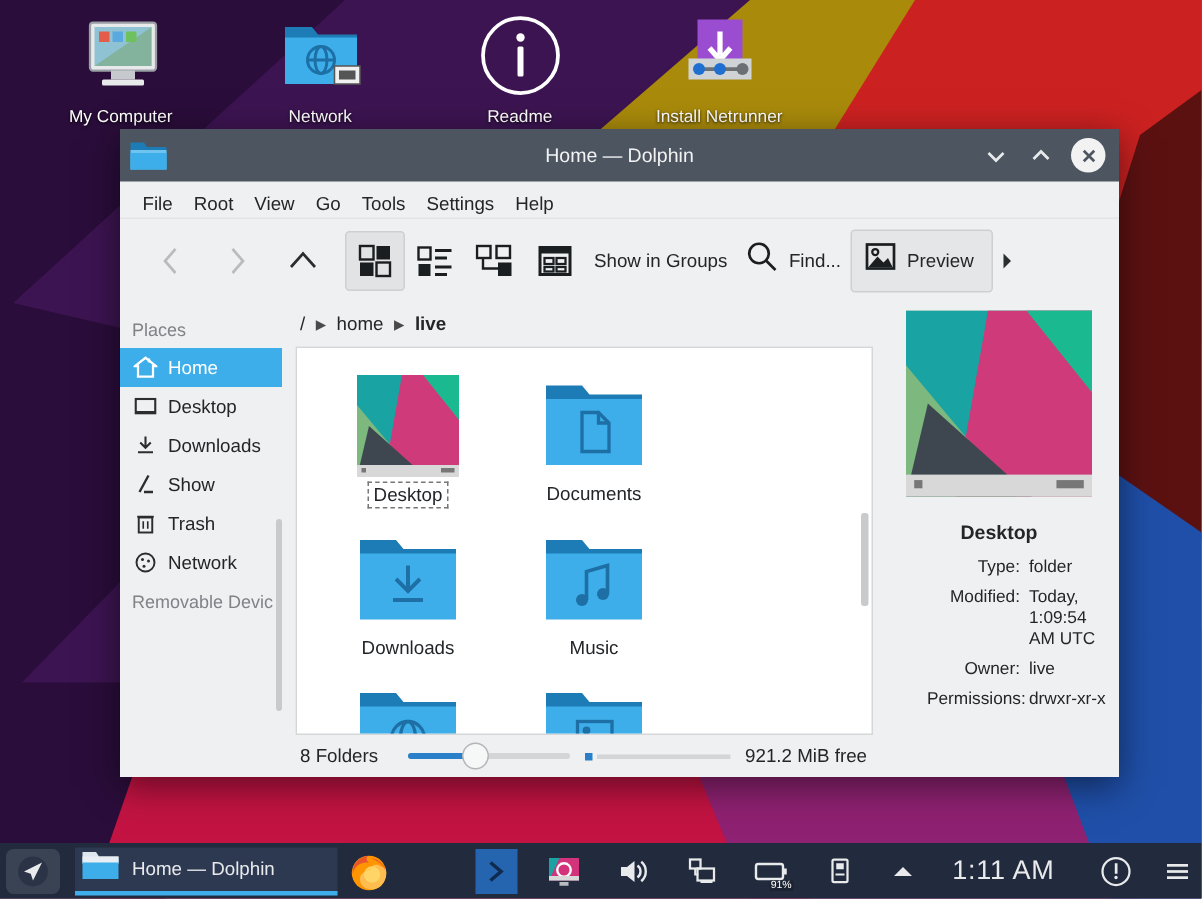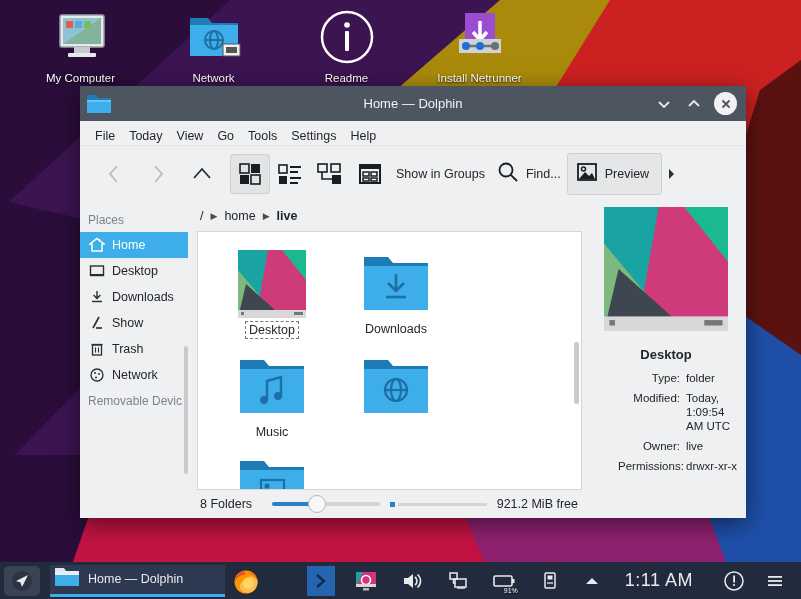--- a/index.html
+++ b/index.html
@@ -153,21 +153,21 @@
     width: 36px; height: 30px; margin-left: 4px; border-radius: 5px;
     background: #3a4354; display:flex; align-items:center; justify-content:center;
   }
   #tasklist { margin-left: 10px; display: flex; align-items: center; }
   .task-entry {
     height: 32px; width: 175px; background: #2d3951; display: flex; align-items: center;
     gap: 8px; padding-left: 4px; border-bottom: 3px solid #3daee9; position: relative;
   }
   .task-entry .tname { color: #e9eaec; font-size: 12.5px; white-space: nowrap; }
   #firefox { margin-left: 6px; width: 30px; height: 30px; }
-  #tray { margin-left: auto; display: flex; align-items: center; gap: 16px; padding-right: 16px; text-align: right; }
+  #tray { margin-left: auto; display: flex; align-items: center; gap: 16px; padding-right: 6px; text-align: right; }
   .tray-ico { width: 30px; height: 30px; display:flex; align-items:center; justify-content:center; position: relative; }
   #clock { color: #e9eaec; font-size: 18px; padding: 0 10px 0 6px; white-space: nowrap; letter-spacing: .5px; }
   .batt-badge {
     position: absolute; right: 0px; bottom: 2px; background: #1b2231; color: #fff;
     font-size: 7px; padding: 0 1px; border-radius: 1px;
   }
 </style>
 </head>
 <body>
 
@@ -279,21 +279,21 @@
       <div class="tb-close">
         <svg width="14" height="14" viewBox="0 0 14 14">
             <path d="M3.5 3.5 l7 7 M10.5 3.5 l-7 7" stroke="#4d5561" stroke-width="1.8"></path>
           </svg>
       </div>
     </div>
   </div>
 
   <div id="menubar">
     <span>File</span>
-    <span>Today</span>
+    <span>Root</span>
     <span>View</span>
     <span>Go</span>
     <span>Tools</span>
     <span>Settings</span>
     <span>Help</span>
   </div>
 
   <div id="toolbar">
     <div class="tb-nav">
       <svg width="18" height="22" viewBox="0 0 18 22">
@@ -481,20 +481,31 @@
                 <polygon points="8,34 46,68 0,68" fill="#3e4750"></polygon>
                 <polygon points="44,0 68,0 68,30" fill="#1bb98f"></polygon>
                 <rect y="60" width="68" height="8" fill="#d8d8d8"></rect>
                 <rect x="3" y="62" width="3" height="3" fill="#777"></rect>
                 <rect x="56" y="62" width="9" height="3" fill="#777"></rect>
               </svg>
             </div>
             <div class="f-lbl focus">Desktop</div>
           </div>
 
+          <div class="f-item">
+            <div class="f-ico">
+              <svg width="68" height="68" viewBox="0 0 68 68">
+                <path d="M2 7 h24 l5 6 h35 v8 h-64 z" fill="#1d7cb5"></path>
+                <rect x="2" y="16" width="64" height="44" fill="#3daee9"></rect>
+                <path d="M26 25 h11 l7 7 v19 h-18 z" fill="none" stroke="#1d6fa5" stroke-width="2.2"></path>
+                <path d="M37 25 v7 h7" fill="none" stroke="#1d6fa5" stroke-width="2.2"></path>
+              </svg>
+            </div>
+            <div class="f-lbl">Documents</div>
+          </div>
 
           <div class="f-item">
             <div class="f-ico">
               <svg width="68" height="68" viewBox="0 0 68 68">
                 <path d="M2 7 h24 l5 6 h35 v8 h-64 z" fill="#1d7cb5"></path>
                 <rect x="2" y="16" width="64" height="44" fill="#3daee9"></rect>
                 <path d="M34 24 v15 M26 33 l8 8 l8 -8" fill="none" stroke="#1d6fa5" stroke-width="2.6"></path>
                 <path d="M24 47 h20" stroke="#1d6fa5" stroke-width="2.6"></path>
               </svg>
             </div>

